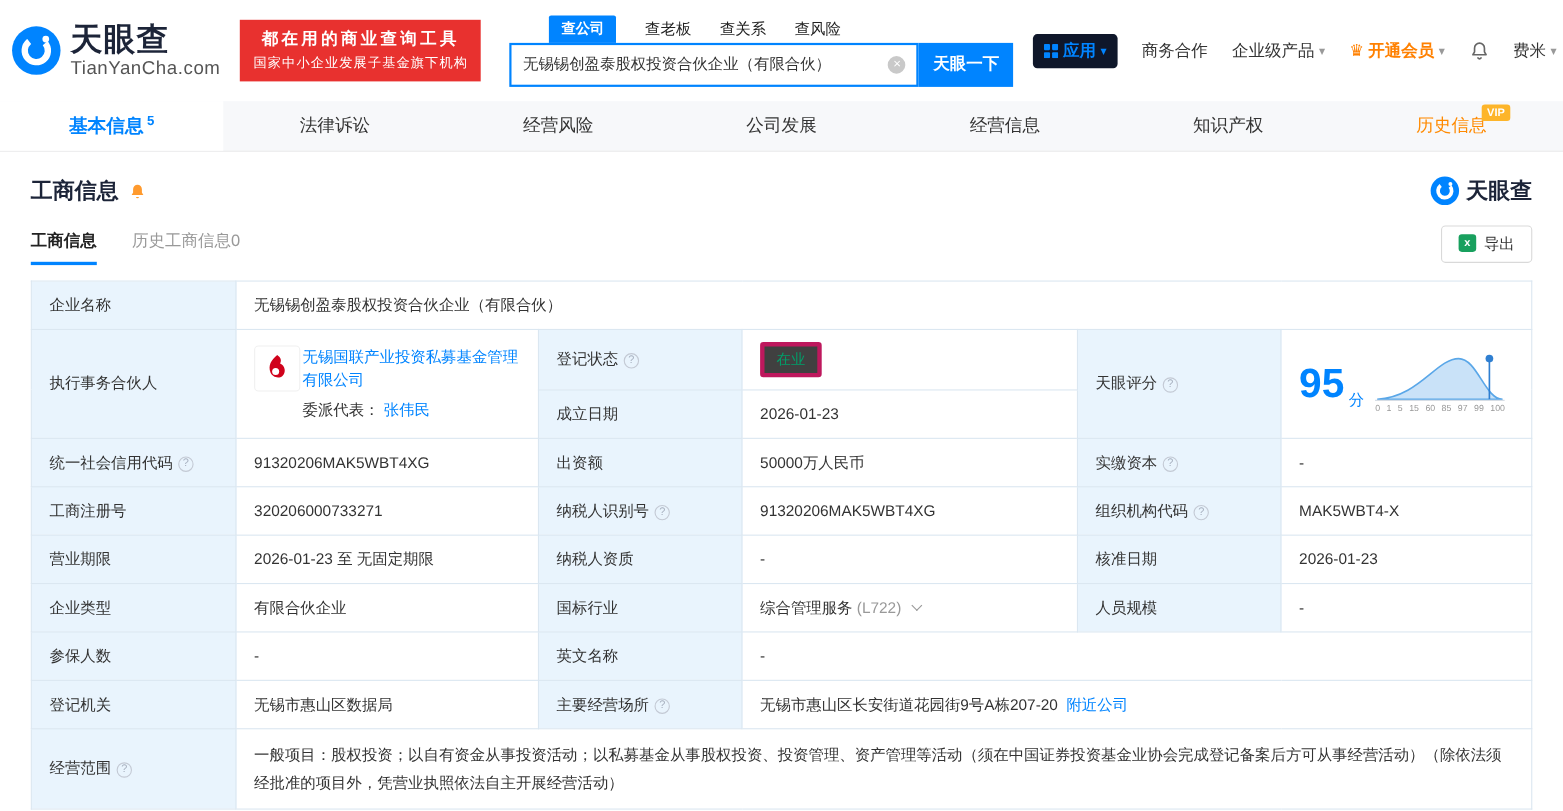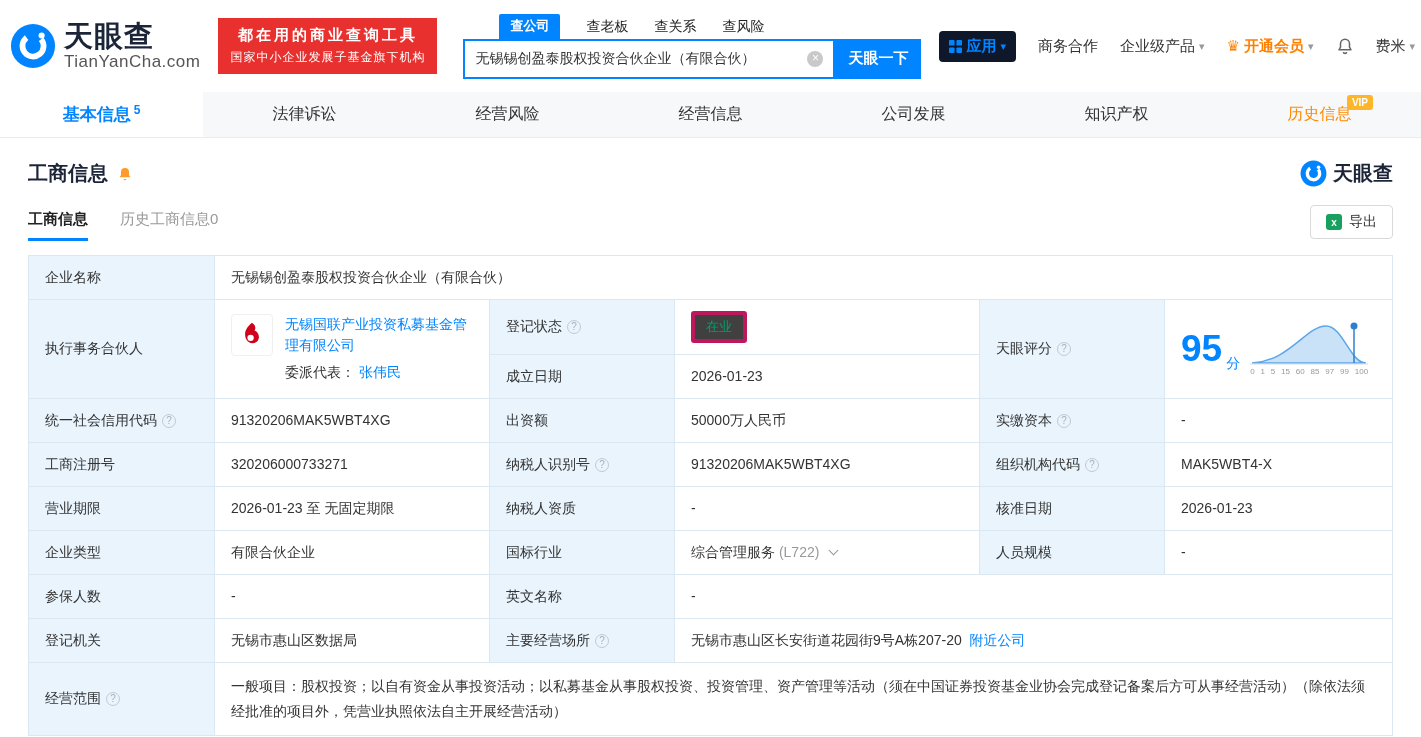--- a/index.html
+++ b/index.html
@@ -60,21 +60,21 @@
   .sub-bell { margin-left:9px; cursor:pointer; display:flex; }
   .sec-brand { margin-left:auto; display:flex; align-items:center; gap:6px; }
   .sec-brand .logo-ic { width:27px; height:27px; }
   .sec-brand-name { font-size:20px; font-weight:bold; color:#1c2438; }
 
   .subtabs { display:flex; align-items:flex-end; margin-top:18px; margin-bottom:14px; height:36px; }
   .subtab { font-size:15px; font-weight:bold; color:#222; padding-bottom:9px;
       border-bottom:3px solid #0084ff; cursor:pointer; }
   .subtab.inactive { color:#999; font-weight:normal; border-bottom:3px solid transparent;
       margin-left:32px; }
-  .export-btn { margin-left:auto; margin-bottom:2px; display:flex; align-items:center; gap:7px;
+  .export-btn { margin-left:auto; margin-bottom:2px; display:flex; gap:7px;
       border:1px solid #d9d9d9; border-radius:4px; padding:7px 15px; font-size:14px;
       color:#333; background:#fff; cursor:pointer; font-family:inherit; }
   .excel-ic { width:16px; height:16px; background:#18a05e; border-radius:3px; color:#fff;
       font-size:10px; font-weight:bold; display:flex; align-items:center; justify-content:center; }
   .excel-ic::after { content:"x"; }
 
   
   table.info { width:100%; border-collapse:collapse; table-layout:fixed; font-size:14px; }
   .info td { border:1px solid #dbe7f1; padding:11px 16px; vertical-align:middle; word-break:break-all; line-height:1.5; }
   .info td.lbl { background:#e9f4fd; color:#333; }
@@ -83,21 +83,21 @@
       vertical-align:1px; cursor:pointer; }
   .help::after { content:"?"; }
   a.lnk { color:#0084ff; text-decoration:none; cursor:pointer; }
   .badge-green { display:inline-block; background:#404040; border:4px solid #be185d;
       color:#00a06a; padding:2px 11px; border-radius:3px; font-size:13px; }
   .muted { color:#999; }
   .chev { display:inline-block; width:7px; height:7px; border-right:1.5px solid #999;
       border-bottom:1.5px solid #999; transform:rotate(45deg); margin-left:7px;
       vertical-align:3px; cursor:pointer; }
 
-  .partner { display:flex; gap:12px; align-items:flex-start; }
+  .partner { display:flex; gap:2px; align-items:flex-start; }
   .p-logo { width:42px; height:42px; border:1px solid #f0f0f0; border-radius:4px; flex:none;
       display:flex; align-items:center; justify-content:center; background:#fff; }
   .p-rep { margin-top:6px; color:#333; }
 
   .score-wrap { display:flex; align-items:center; gap:10px; }
   .score-num { font-size:37px; font-weight:bold; color:#0084ff; line-height:1; }
   .score-unit { font-size:14px; color:#0084ff; align-self:flex-end; margin:0 0 4px -6px; }
   .chart { display:flex; flex-direction:column; }
   .axis { display:flex; justify-content:space-between; width:118px; font-size:8px; color:#999; margin-top:1px; }
 </style>
@@ -177,24 +177,24 @@
     <span>基本信息</span>
     <span class="count">5</span>
   </div>
   <div class="tab">
     <span>法律诉讼</span>
   </div>
   <div class="tab">
     <span>经营风险</span>
   </div>
   <div class="tab">
+    <span>公司发展</span>
+  </div>
+  <div class="tab">
     <span>经营信息</span>
-  </div>
-  <div class="tab">
-    <span>公司发展</span>
   </div>
   <div class="tab">
     <span>知识产权</span>
   </div>
   <div class="tab vip-tab">
     <span>历史信息</span>
     <span class="vip-badge">VIP</span>
   </div>
 </div>
 

